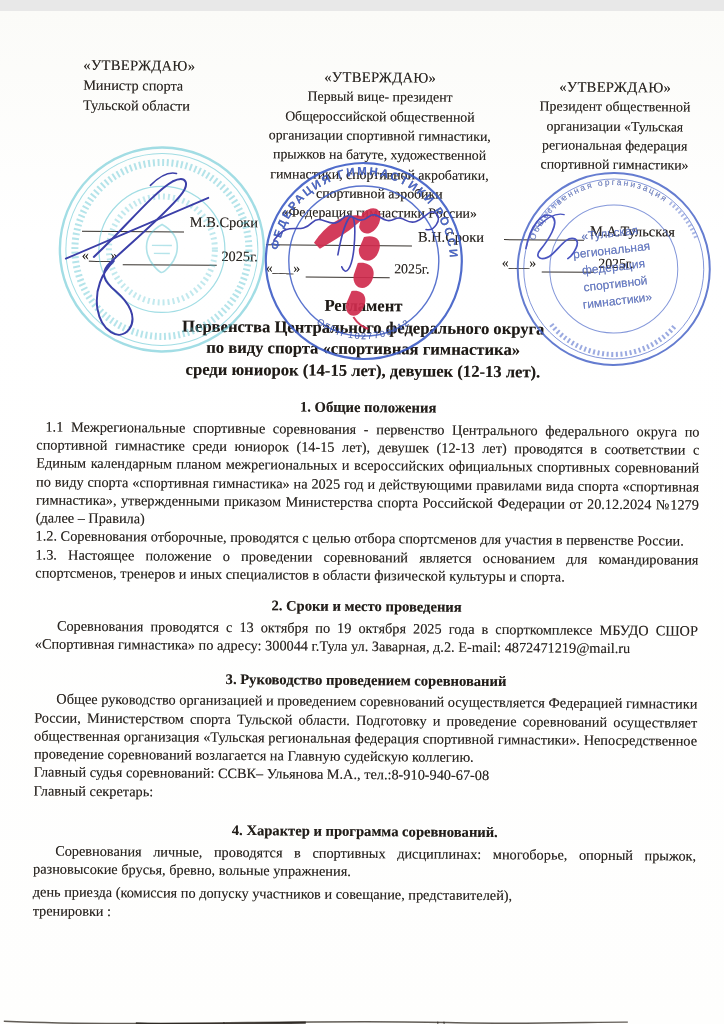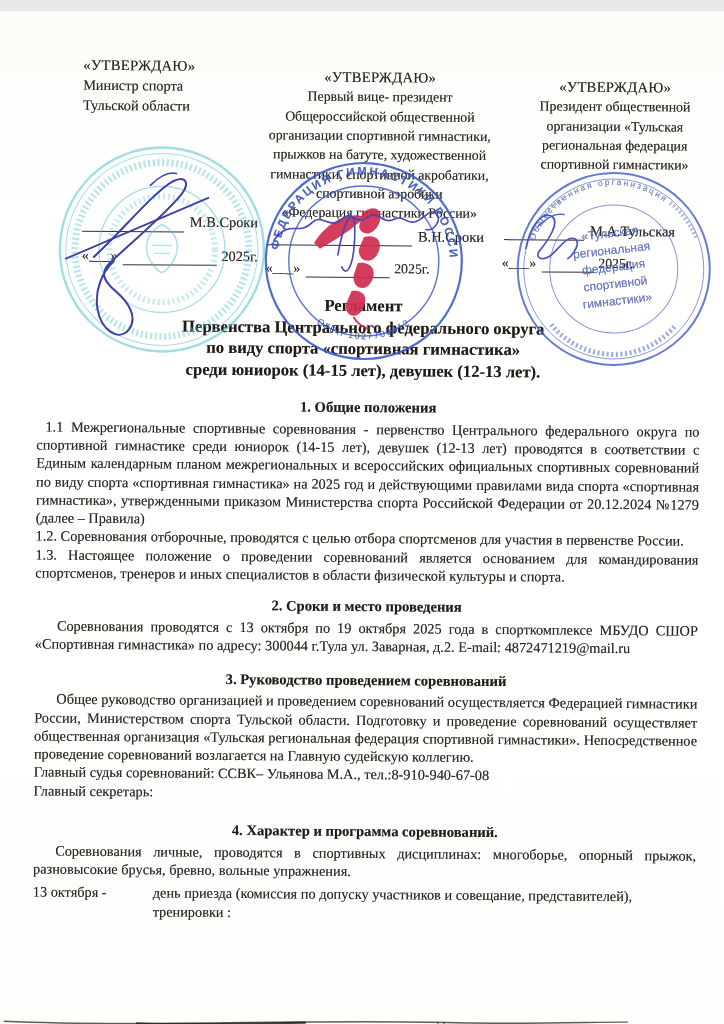--- a/index.html
+++ b/index.html
@@ -139,21 +139,20 @@
       <h2 class="sec-heading">3. Руководство проведением соревнований</h2>
       <p class="para ind">Общее руководство организацией и проведением соревнований осуществляется Федерацией гимнастики России, Министерством спорта Тульской области. Подготовку и проведение соревнований осуществляет общественная организация «Тульская региональная федерация спортивной гимнастики». Непосредственное проведение соревнований возлагается на Главную судейскую коллегию.</p>
       <p class="para">Главный судья соревнований: ССВК– Ульянова М.А., тел.:8-910-940-67-08</p>
       <p class="para">Главный секретарь:</p>
     </div>
 
     <div class="sec sec-4">
       <h2 class="sec-heading">4. Характер и программа соревнований.</h2>
       <p class="para ind">Соревнования личные, проводятся в спортивных дисциплинах: многоборье, опорный прыжок, разновысокие брусья, бревно, вольные упражнения.</p>
       <div class="sched">
-        <span class="sched-date">13 октября  -</span>
         <div class="sched-text">
           <div>день приезда (комиссия по допуску участников и совещание, представителей),</div>
           <div>тренировки :</div>
         </div>
       </div>
     </div>
   </div>
 
   <svg class="overlay" width="724" height="1024" viewBox="0 0 724 1024">
     <defs>

